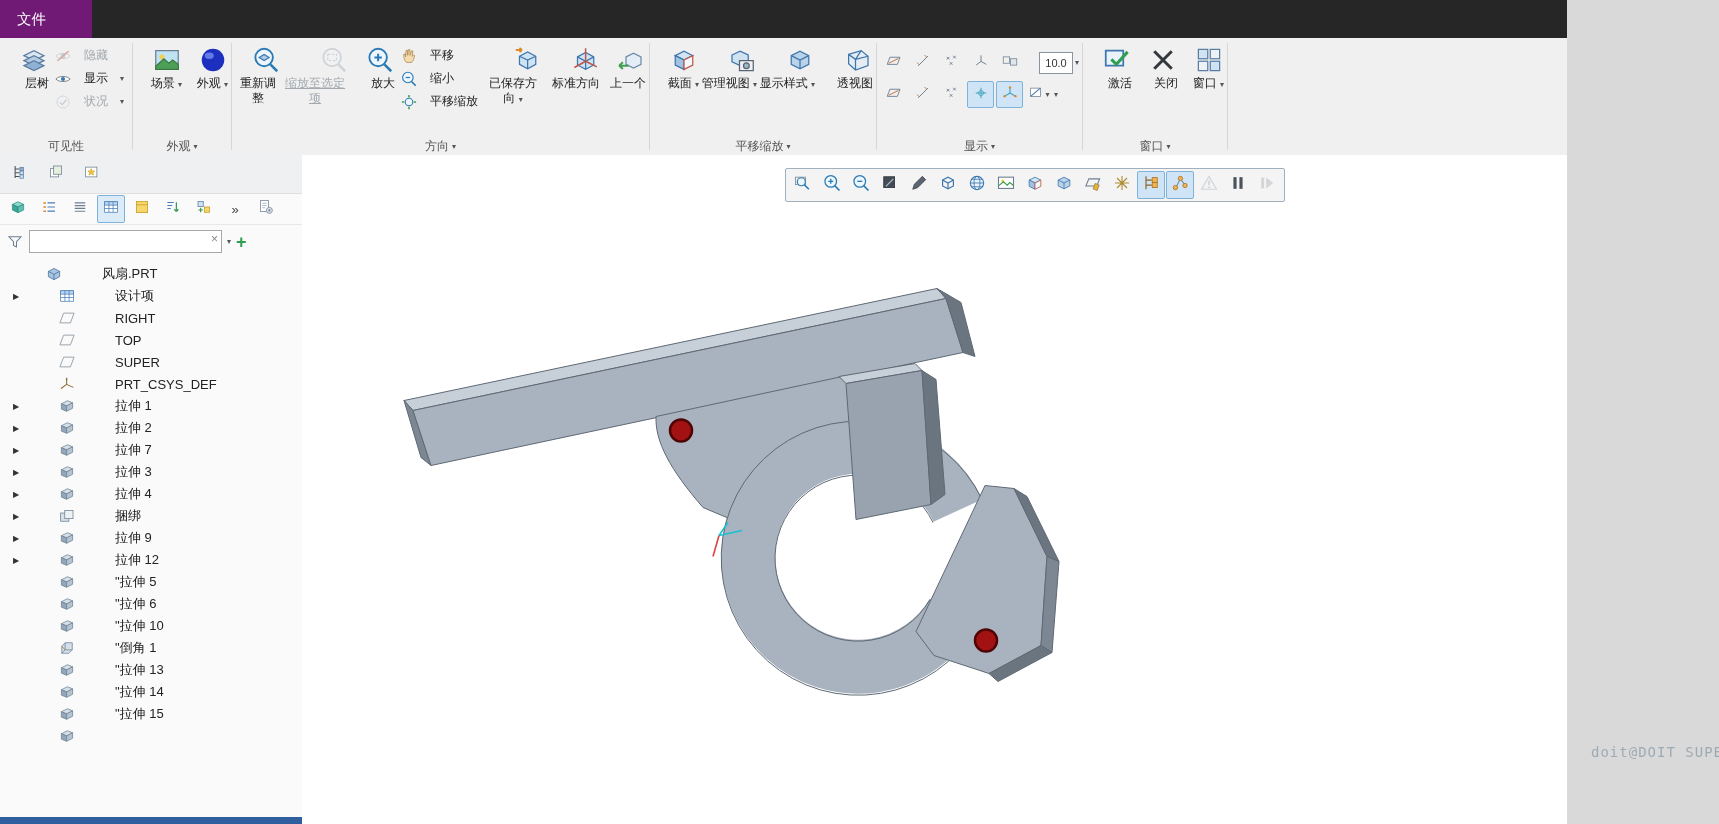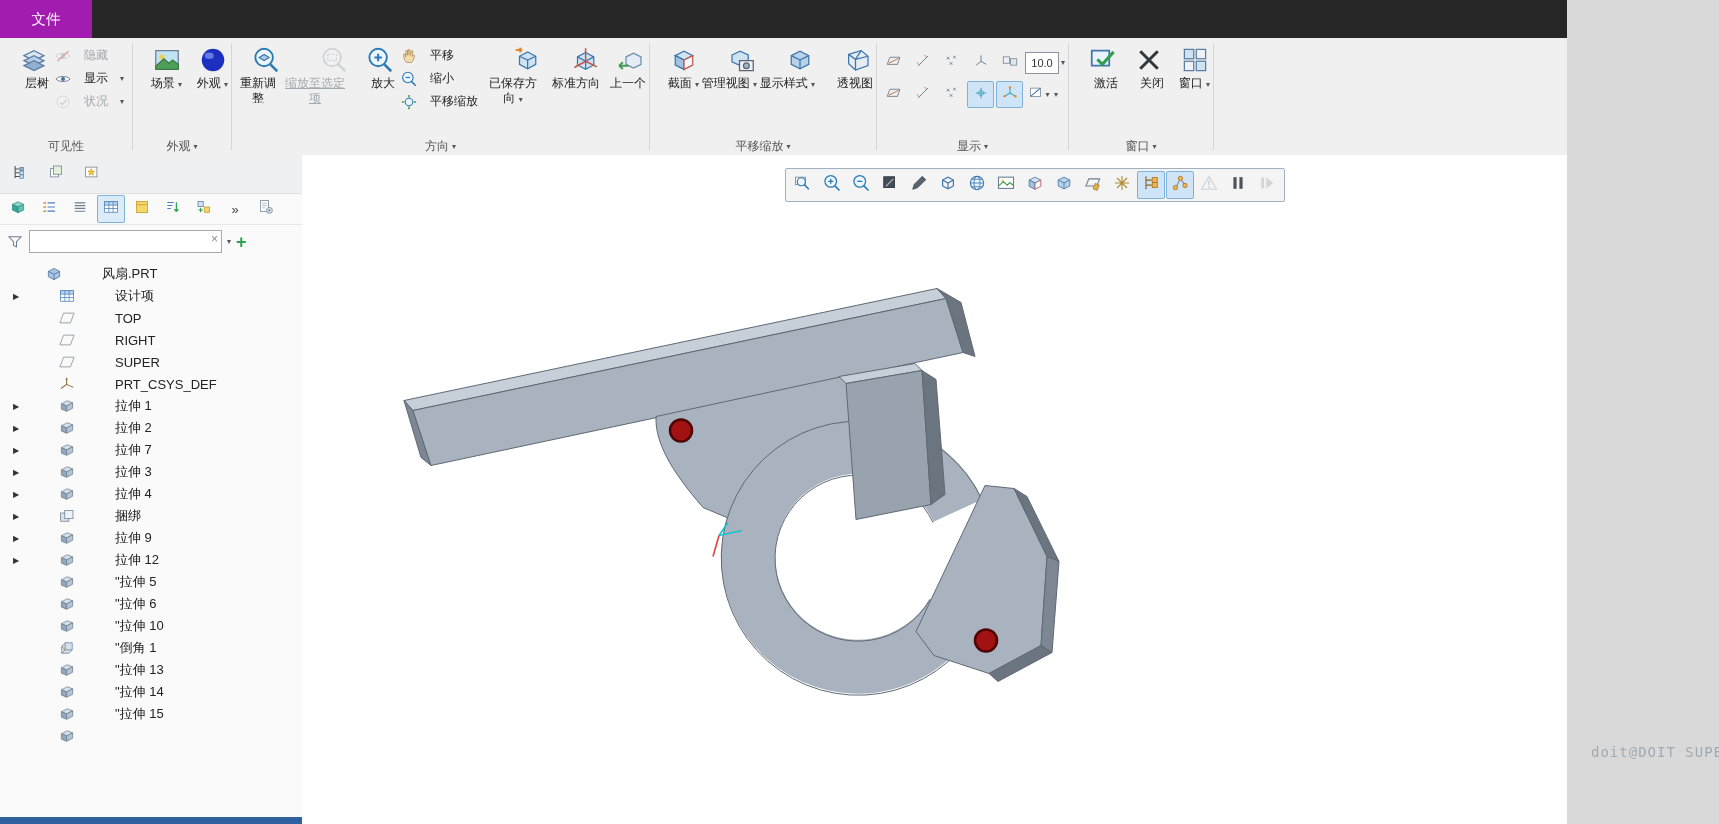--- a/index.html
+++ b/index.html
@@ -3,21 +3,21 @@
 <meta charset="utf-8">
 <style>
   html,body{margin:0;padding:0;}
   body{width:1719px;height:824px;background:#d9d9d9;position:relative;overflow:hidden;
        font-family:"Liberation Sans","DejaVu Sans",sans-serif;-webkit-font-smoothing:antialiased;}
   #app{position:absolute;left:0;top:0;width:1567px;height:824px;background:#fff;}
 
   
   #menubar{height:38px;background:#262626;display:flex;align-items:stretch;}
   .tab{line-height:38px;padding:0 17px;font-size:14.5px;color:#f0f0f0;white-space:nowrap;}
-  .tab.file{background:#a21caf;color:#fff;min-width:46px;text-align:center;}
+  .tab.file{background:#701a75;color:#fff;min-width:46px;text-align:left;}
   .tab.active{background:#f0f0f0;color:#0e8c3e;}
 
   
   #ribbon{height:117px;background:#f0f0f0;border-bottom:1px solid #bdbdbd;display:flex;align-items:stretch;}
   .rsep{width:1px;background:#d6d6d6;margin:5px 0;}
   .rsep.inner{background:#e2e2e2;}
   .rgroup{display:flex;flex-direction:column;}
   .rg-content{flex:1;display:flex;align-items:flex-start;padding:4px 3px 0;}
   .rg-label{height:18px;font-size:12px;color:#555;display:flex;align-items:center;justify-content:center;gap:3px;}
   .bigbtn{width:58px;display:flex;flex-direction:column;align-items:flex-end;padding-top:1px;font-size:12px;color:#222;text-align:center;line-height:1.25;cursor:default;}
@@ -30,21 +30,21 @@
   .disabled{color:#a3a9af !important;}
   .disabled svg{opacity:.45;}
   .dd{font-size:8px;color:#555;}
   .icn svg{display:block;}
 
   .showgrid{display:flex;flex-direction:column;gap:5px;padding-top:7px;}
   .showrow{display:flex;align-items:center;gap:2px;}
   .rowicons{display:flex;align-items:center;gap:2px;}
   .tgl{width:25px;height:25px;display:flex;align-items:center;justify-content:center;border:1px solid transparent;border-radius:2px;}
   .tgl.pressed{background:#cfe4f7;border-color:#7fb2d9;}
-  .tolbox{min-width:32px;height:20px;border:1px solid #8a94a0;background:#fff;font-size:11px;display:flex;align-items:center;justify-content:center;color:#333;margin-left:0;}
+  .tolbox{min-width:32px;height:20px;border:1px solid #8a94a0;background:#fff;font-size:11px;display:flex;align-items:center;justify-content:center;color:#333;margin-left:14px;}
 
   
   #left-panel{position:absolute;left:0;top:155px;width:302px;height:669px;background:#fafafa;border-right:1px solid #bdbdbd;display:flex;flex-direction:column;}
   .p-row1{height:38px;background:#eef0f1;display:flex;align-items:center;padding:0 6px;gap:8px;border-bottom:1px solid #e0e0e0;}
   .p-row2{height:30px;display:flex;align-items:center;padding:0 4px;gap:3px;border-bottom:1px solid #e8e8e8;}
   .p-filter{height:33px;display:flex;align-items:center;padding:0 6px;gap:5px;}
   .pbtn{width:26px;height:26px;display:flex;align-items:center;justify-content:center;border:1px solid transparent;border-radius:2px;}
   .pbtn.pressed{background:#dcebf8;border-color:#7fb2d9;}
   .glyphtext{font-size:13px;color:#444;}
   .inputwrap{position:relative;}
@@ -563,30 +563,30 @@
           </span>
           <span class="tlabel">设计项</span>
         </div>
         <div class="titem">
           <span class="arrow"></span>
           <span class="ticn">
             <svg width="18" height="18" viewBox="0 0 24 24" fill="none">
               <path d="M7.5 5.5 L21.5 5.5 L16.5 18.5 L2.5 18.5 Z" fill="none" stroke="#98a2ac" stroke-width="1.3"></path>
             </svg>
           </span>
+          <span class="tlabel">RIGHT</span>
+        </div>
+        <div class="titem">
+          <span class="arrow"></span>
+          <span class="ticn">
+            <svg width="18" height="18" viewBox="0 0 24 24" fill="none">
+              <path d="M7.5 5.5 L21.5 5.5 L16.5 18.5 L2.5 18.5 Z" fill="none" stroke="#98a2ac" stroke-width="1.3"></path>
+            </svg>
+          </span>
           <span class="tlabel">TOP</span>
-        </div>
-        <div class="titem">
-          <span class="arrow"></span>
-          <span class="ticn">
-            <svg width="18" height="18" viewBox="0 0 24 24" fill="none">
-              <path d="M7.5 5.5 L21.5 5.5 L16.5 18.5 L2.5 18.5 Z" fill="none" stroke="#98a2ac" stroke-width="1.3"></path>
-            </svg>
-          </span>
-          <span class="tlabel">RIGHT</span>
         </div>
         <div class="titem">
           <span class="arrow"></span>
           <span class="ticn">
             <svg width="18" height="18" viewBox="0 0 24 24" fill="none">
               <path d="M7.5 5.5 L21.5 5.5 L16.5 18.5 L2.5 18.5 Z" fill="none" stroke="#98a2ac" stroke-width="1.3"></path>
             </svg>
           </span>
           <span class="tlabel">SUPER</span>
         </div>

